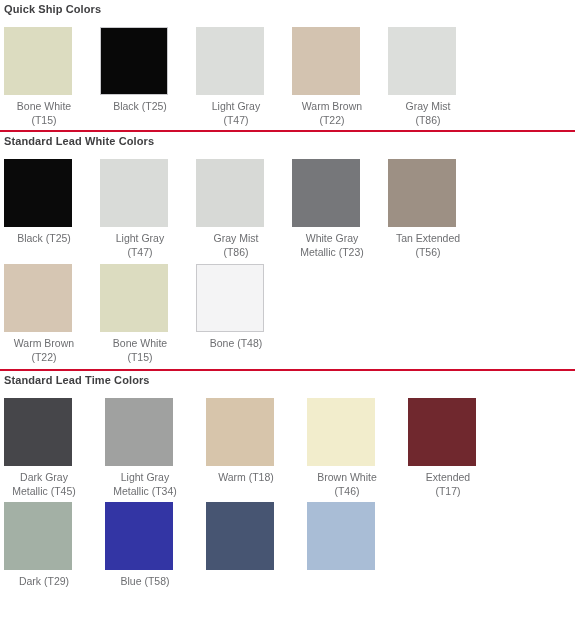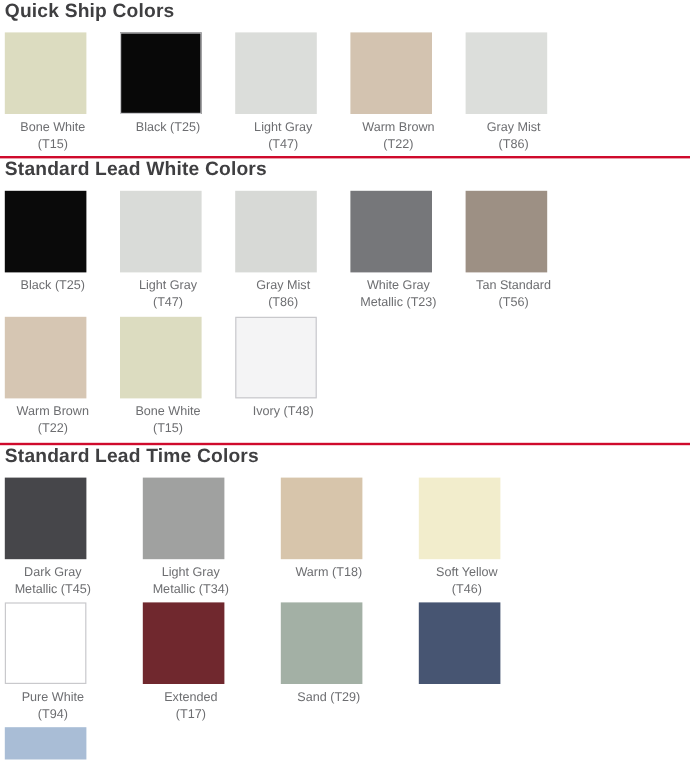--- a/index.html
+++ b/index.html
@@ -17,21 +17,21 @@
   .sheet {
     position: relative;
     width: 575px;
     height: 633px;
     box-sizing: border-box;
   }
   .section {
     position: relative;
   }
   .section-title {
-    font-size: 16px;
+    font-size: 11px;
     font-weight: bold;
     color: #3f3f41;
     letter-spacing: 0.01em;
     padding: 2px 0 0 4px;
     line-height: 15px;
     height: 17px;
   }
   .divider {
     height: 2px;
     background: #cf0a2c;
@@ -47,21 +47,21 @@
   }
   .cell {
     width: 96px;
     box-sizing: border-box;
     display: flex;
     flex-direction: column;
     align-items: flex-start;
     margin-bottom: 3px;
   }
   .grid-6 .cell {
-    width: 115px;
+    width: 101px;
   }
   .swatch {
     width: 68px;
     height: 68px;
     box-sizing: border-box;
     display: block;
   }
   .swatch.bordered {
     border: 1px solid #c9c9cc;
   }
@@ -133,36 +133,36 @@
           <div class="label">Gray Mist
 (T86)</div>
         </div>
         <div class="cell">
           <div class="swatch" style="background: rgb(118, 119, 122);"></div>
           <div class="label">White Gray
 Metallic (T23)</div>
         </div>
         <div class="cell">
           <div class="swatch" style="background: rgb(157, 144, 132);"></div>
-          <div class="label">Tan Standard
+          <div class="label">Tan Extended
 (T56)</div>
         </div>
         <div class="cell">
           <div class="swatch" style="background: rgb(214, 198, 179);"></div>
           <div class="label">Warm Brown
 (T22)</div>
         </div>
         <div class="cell">
           <div class="swatch" style="background: rgb(220, 220, 192);"></div>
           <div class="label">Bone White
 (T15)</div>
         </div>
         <div class="cell">
           <div class="swatch bordered" style="background: rgb(244, 244, 245);"></div>
-          <div class="label">Ivory (T48)</div>
+          <div class="label">Bone (T48)</div>
         </div>
       </div>
     <div class="divider"></div>
   </div>
 
   <div class="section sec-extended">
     <div class="section-title">Standard Lead Time Colors</div>
     <div class="grid grid-6">
         <div class="cell">
           <div class="swatch" style="background: rgb(70, 70, 74);"></div>
@@ -173,36 +173,35 @@
           <div class="swatch" style="background: rgb(160, 161, 160);"></div>
           <div class="label">Light Gray
 Metallic (T34)</div>
         </div>
         <div class="cell">
           <div class="swatch" style="background: rgb(215, 197, 171);"></div>
           <div class="label">Warm (T18)</div>
         </div>
         <div class="cell">
           <div class="swatch" style="background: rgb(242, 237, 204);"></div>
-          <div class="label">Soft Yellow
+          <div class="label">Brown White
 (T46)</div>
-        </div>
-        <div class="cell">
-          <div class="swatch bordered" style="background: rgb(255, 255, 255);"></div>
-          <div class="label">Pure White
-(T94)</div>
         </div>
         <div class="cell">
           <div class="swatch" style="background: rgb(112, 40, 46);"></div>
           <div class="label">Extended
 (T17)</div>
         </div>
         <div class="cell">
           <div class="swatch" style="background: rgb(163, 176, 165);"></div>
-          <div class="label">Sand (T29)</div>
+          <div class="label">Dark (T29)</div>
+        </div>
+        <div class="cell">
+          <div class="swatch" style="background: rgb(51, 53, 164);"></div>
+          <div class="label">Blue (T58)</div>
         </div>
         <div class="cell">
           <div class="swatch" style="background: rgb(71, 85, 114);"></div>
         </div>
         <div class="cell">
           <div class="swatch" style="background: rgb(169, 189, 214);"></div>
         </div>
       </div>
   </div>
 

